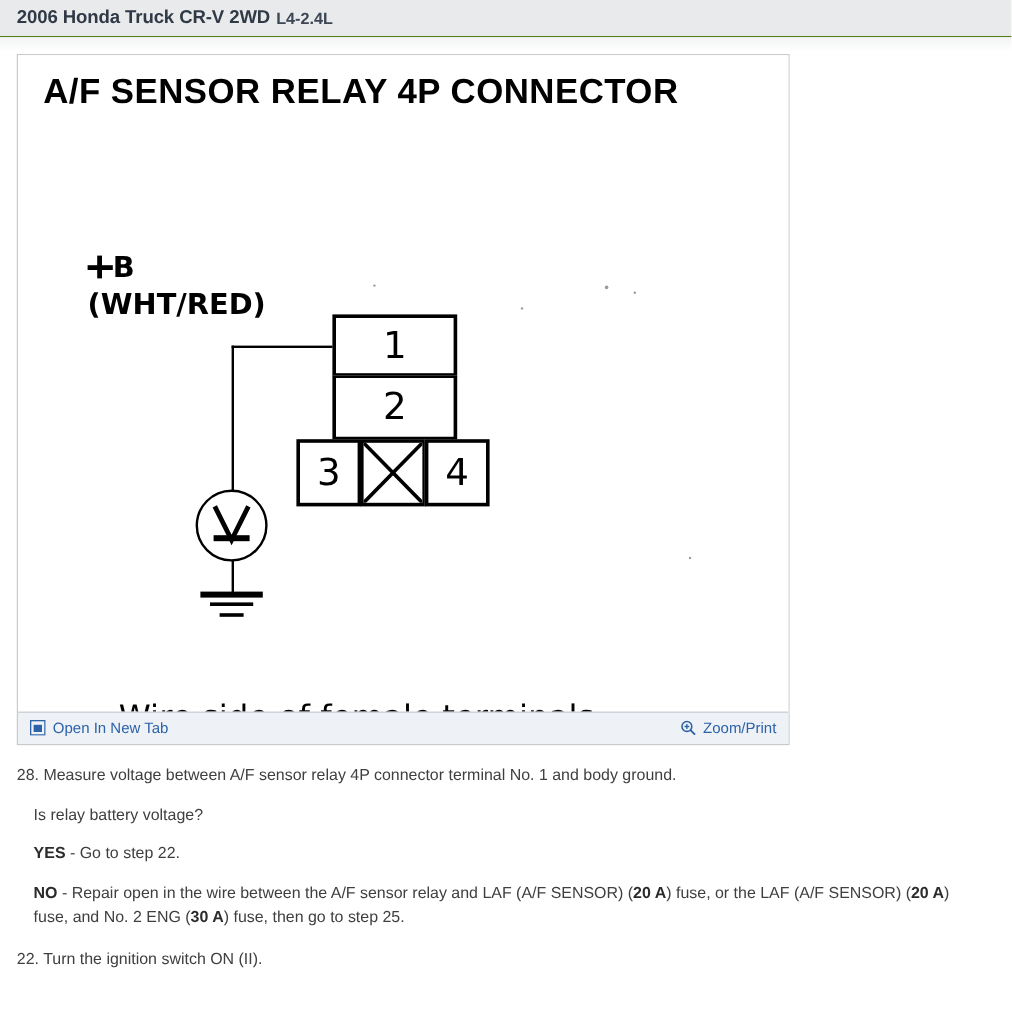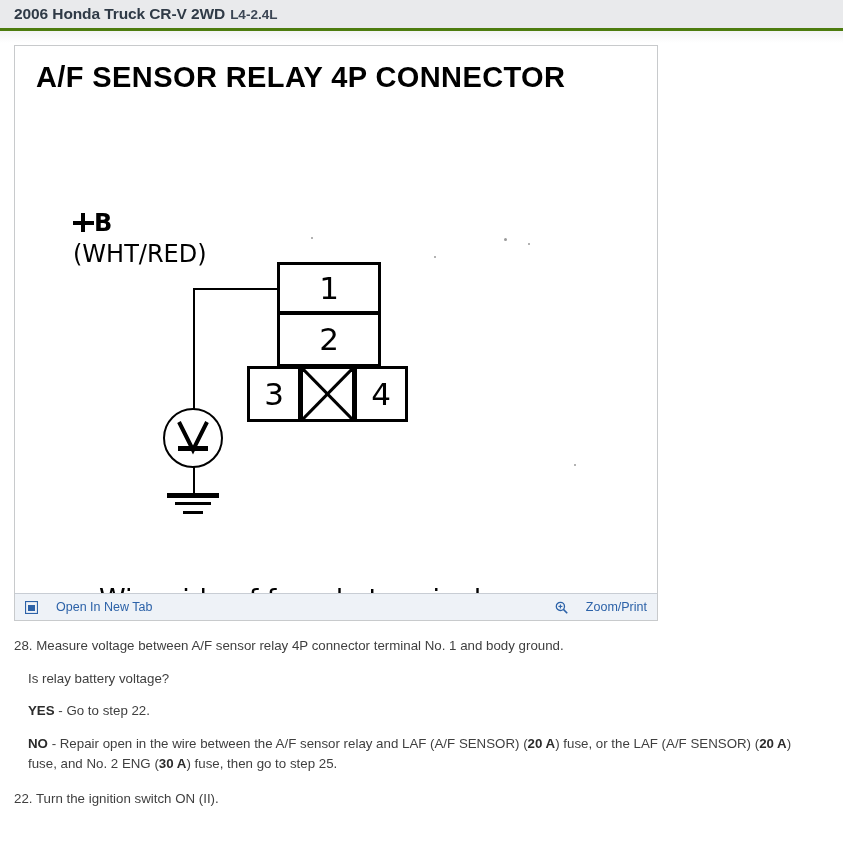--- a/index.html
+++ b/index.html
@@ -14,21 +14,21 @@
     color: #3c3c3c;
     overflow: hidden;
     position: relative;
   }
 
   
   .header {
     width: 843px;
     height: 31px;
     background: #e9eaec;
-    border-bottom: 3px solid #4d7c0f;
+    border-bottom: 1px solid #4d7c0f;
     box-sizing: border-box;
     display: flex;
     align-items: center;
     padding-left: 14px;
   }
   .header-title {
     font-size: 15.5px;
     font-weight: bold;
     color: #2f3a46;
     letter-spacing: -0.1px;
@@ -116,21 +116,21 @@
   }
   .label-plusb .plus-glyph::after {
     left: 8px; top: 1px; width: 4px; height: 19px;
   }
   .label-wht {
     position: absolute;
     left: 58px;
     top: 194px;
     font-family: "DejaVu Sans", sans-serif;
     font-size: 24px;
-    font-weight: normal;
+    font-weight: bold;
     color: #000;
     white-space: nowrap;
   }
 
   
   .pin-box {
     position: absolute;
     border: 3px solid #000;
     box-sizing: border-box;
     background: #fff;
@@ -201,22 +201,22 @@
     background: #eef2f7;
     border-top: 1px solid #c8cdd4;
     box-sizing: border-box;
     display: flex;
     align-items: center;
     justify-content: space-between;
     padding: 0 10px 0 10px;
   }
   .tb-link {
     display: flex;
-    align-items: flex-end;
-    gap: 18px;
+    align-items: flex-start;
+    gap: 6px;
     color: #2c62a8;
     font-size: 12.5px;
     cursor: pointer;
     white-space: nowrap;
   }
   .tb-icon { display: block; flex: 0 0 auto; }
 
   
   .steps {
     position: absolute;

